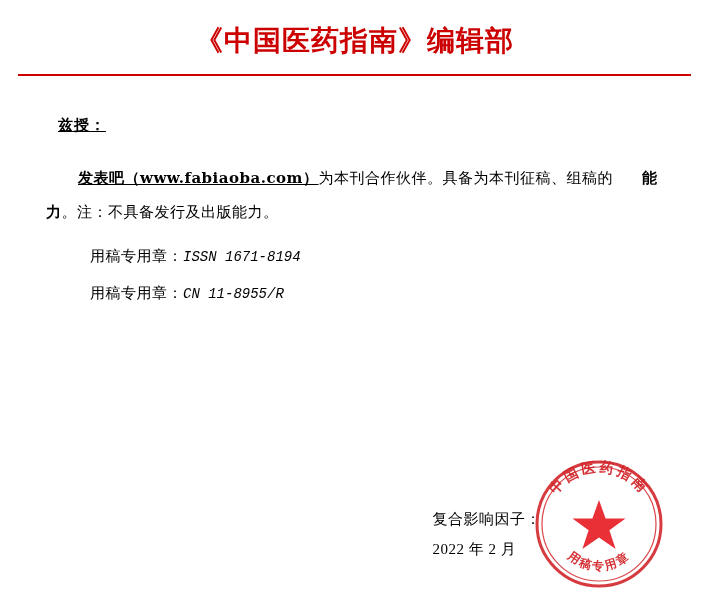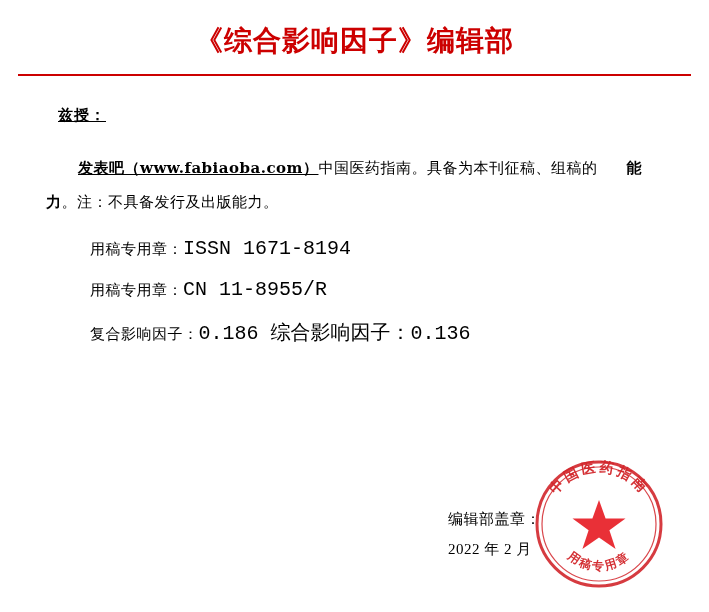--- a/index.html
+++ b/index.html
@@ -33,21 +33,21 @@
   .title-rule {
     border: none;
     border-top: 2px solid #cc0000;
     margin: 14px 18px 0 18px;
   }
   .body-area {
     padding: 0 44px;
     position: relative;
   }
   .salutation {
-    margin-top: 30px;
+    margin-top: 40px;
     font-size: 15px;
     font-weight: bold;
     text-decoration: underline;
     margin-left: 14px;
     letter-spacing: 1px;
   }
   .para {
     margin-top: 26px;
     font-size: 15px;
     line-height: 34px;
@@ -65,22 +65,23 @@
     padding-left: 29px;
   }
   .info-line {
     font-size: 15px;
     margin-top: 18px;
     margin-left: 46px;
     letter-spacing: 0.5px;
   }
   .info-line .mono {
     font-family: "Liberation Mono", monospace;
-    font-size: 20px;
+    font-size: 14px;
     letter-spacing: 0;
+    font-style: italic;
   }
   .grant {
     margin-top: 52px;
     margin-left: 14px;
     font-size: 16px;
     font-weight: bold;
     letter-spacing: 1px;
   }
   .sign-block {
     position: absolute;
@@ -100,49 +101,46 @@
   }
   .stamp-svg {
     display: block;
   }
 </style>
 </head>
 <body>
 
 <div class="page">
 
-  <div class="doc-title">《综合影响因子》编辑部</div>
+  <div class="doc-title">《中国医药指南》编辑部</div>
   <hr class="title-rule">
 
   <div class="body-area">
 
     <div class="salutation">兹授：</div>
 
     <div class="para">
-      <span class="site-link">发表吧（www.fabiaoba.com）</span><span>中国医药指南。具备为本刊征稿、组稿的</span><span class="bold-cn">能力</span><span>。注：不具备发行及出版能力。</span>
+      <span class="site-link">发表吧（www.fabiaoba.com）</span><span>为本刊合作伙伴。具备为本刊征稿、组稿的</span><span class="bold-cn">能力</span><span>。注：不具备发行及出版能力。</span>
     </div>
 
     <div class="info-line">
       <span>用稿专用章：</span><span class="mono">ISSN 1671-8194</span>
     </div>
 
     <div class="info-line">
       <span>用稿专用章：</span><span class="mono">CN 11-8955/R</span>
     </div>
 
 
-    <div class="info-line">
-      <span>复合影响因子：</span><span class="mono">0.186 综合影响因子：0.136</span>
-    </div>
 
 
   </div>
 
   <div class="sign-block">
-    <div>编辑部盖章：</div>
+    <div>复合影响因子：</div>
     <div>2022 年 2 月</div>
   </div>
 
   <div class="stamp">
     <svg class="stamp-svg" width="140" height="140" viewBox="0 0 140 140" xmlns="http://www.w3.org/2000/svg">
       <g fill="none" stroke="#d2262b" stroke-width="3" opacity="0.9">
         <circle cx="70" cy="70" r="62"></circle>
       </g>
       <g fill="none" stroke="#d2262b" stroke-width="1.2" opacity="0.85">
         <circle cx="70" cy="70" r="57"></circle>

